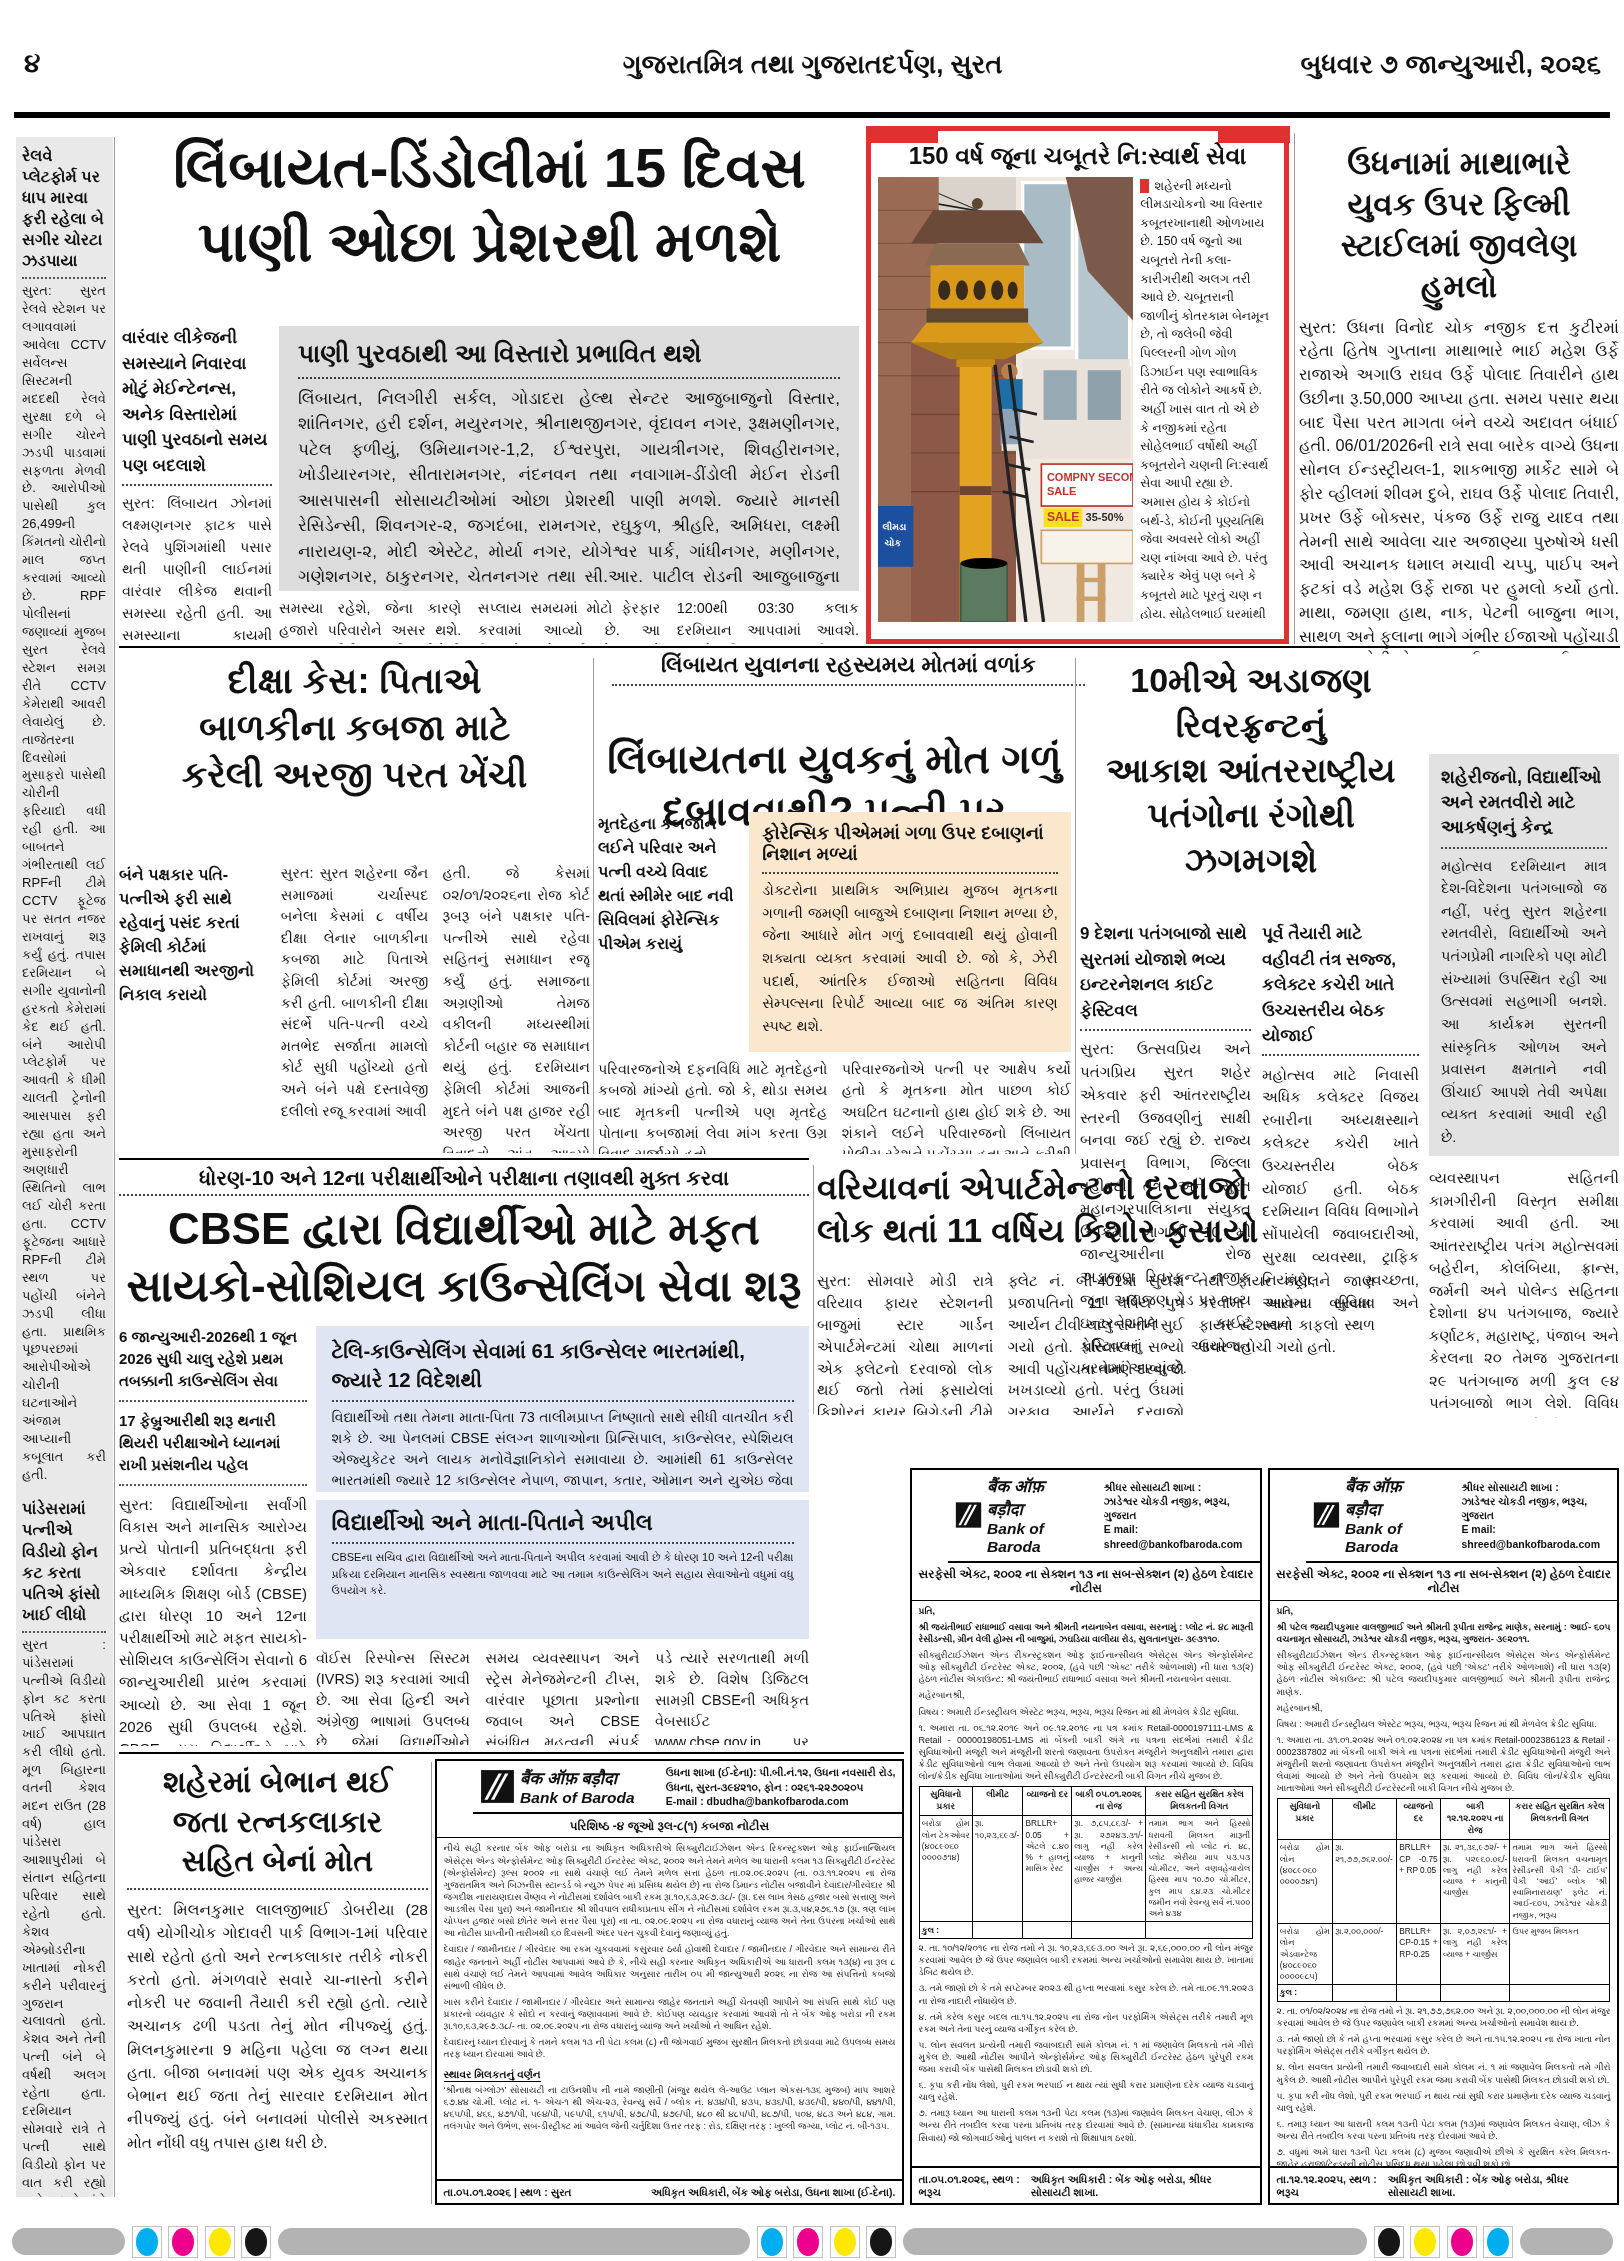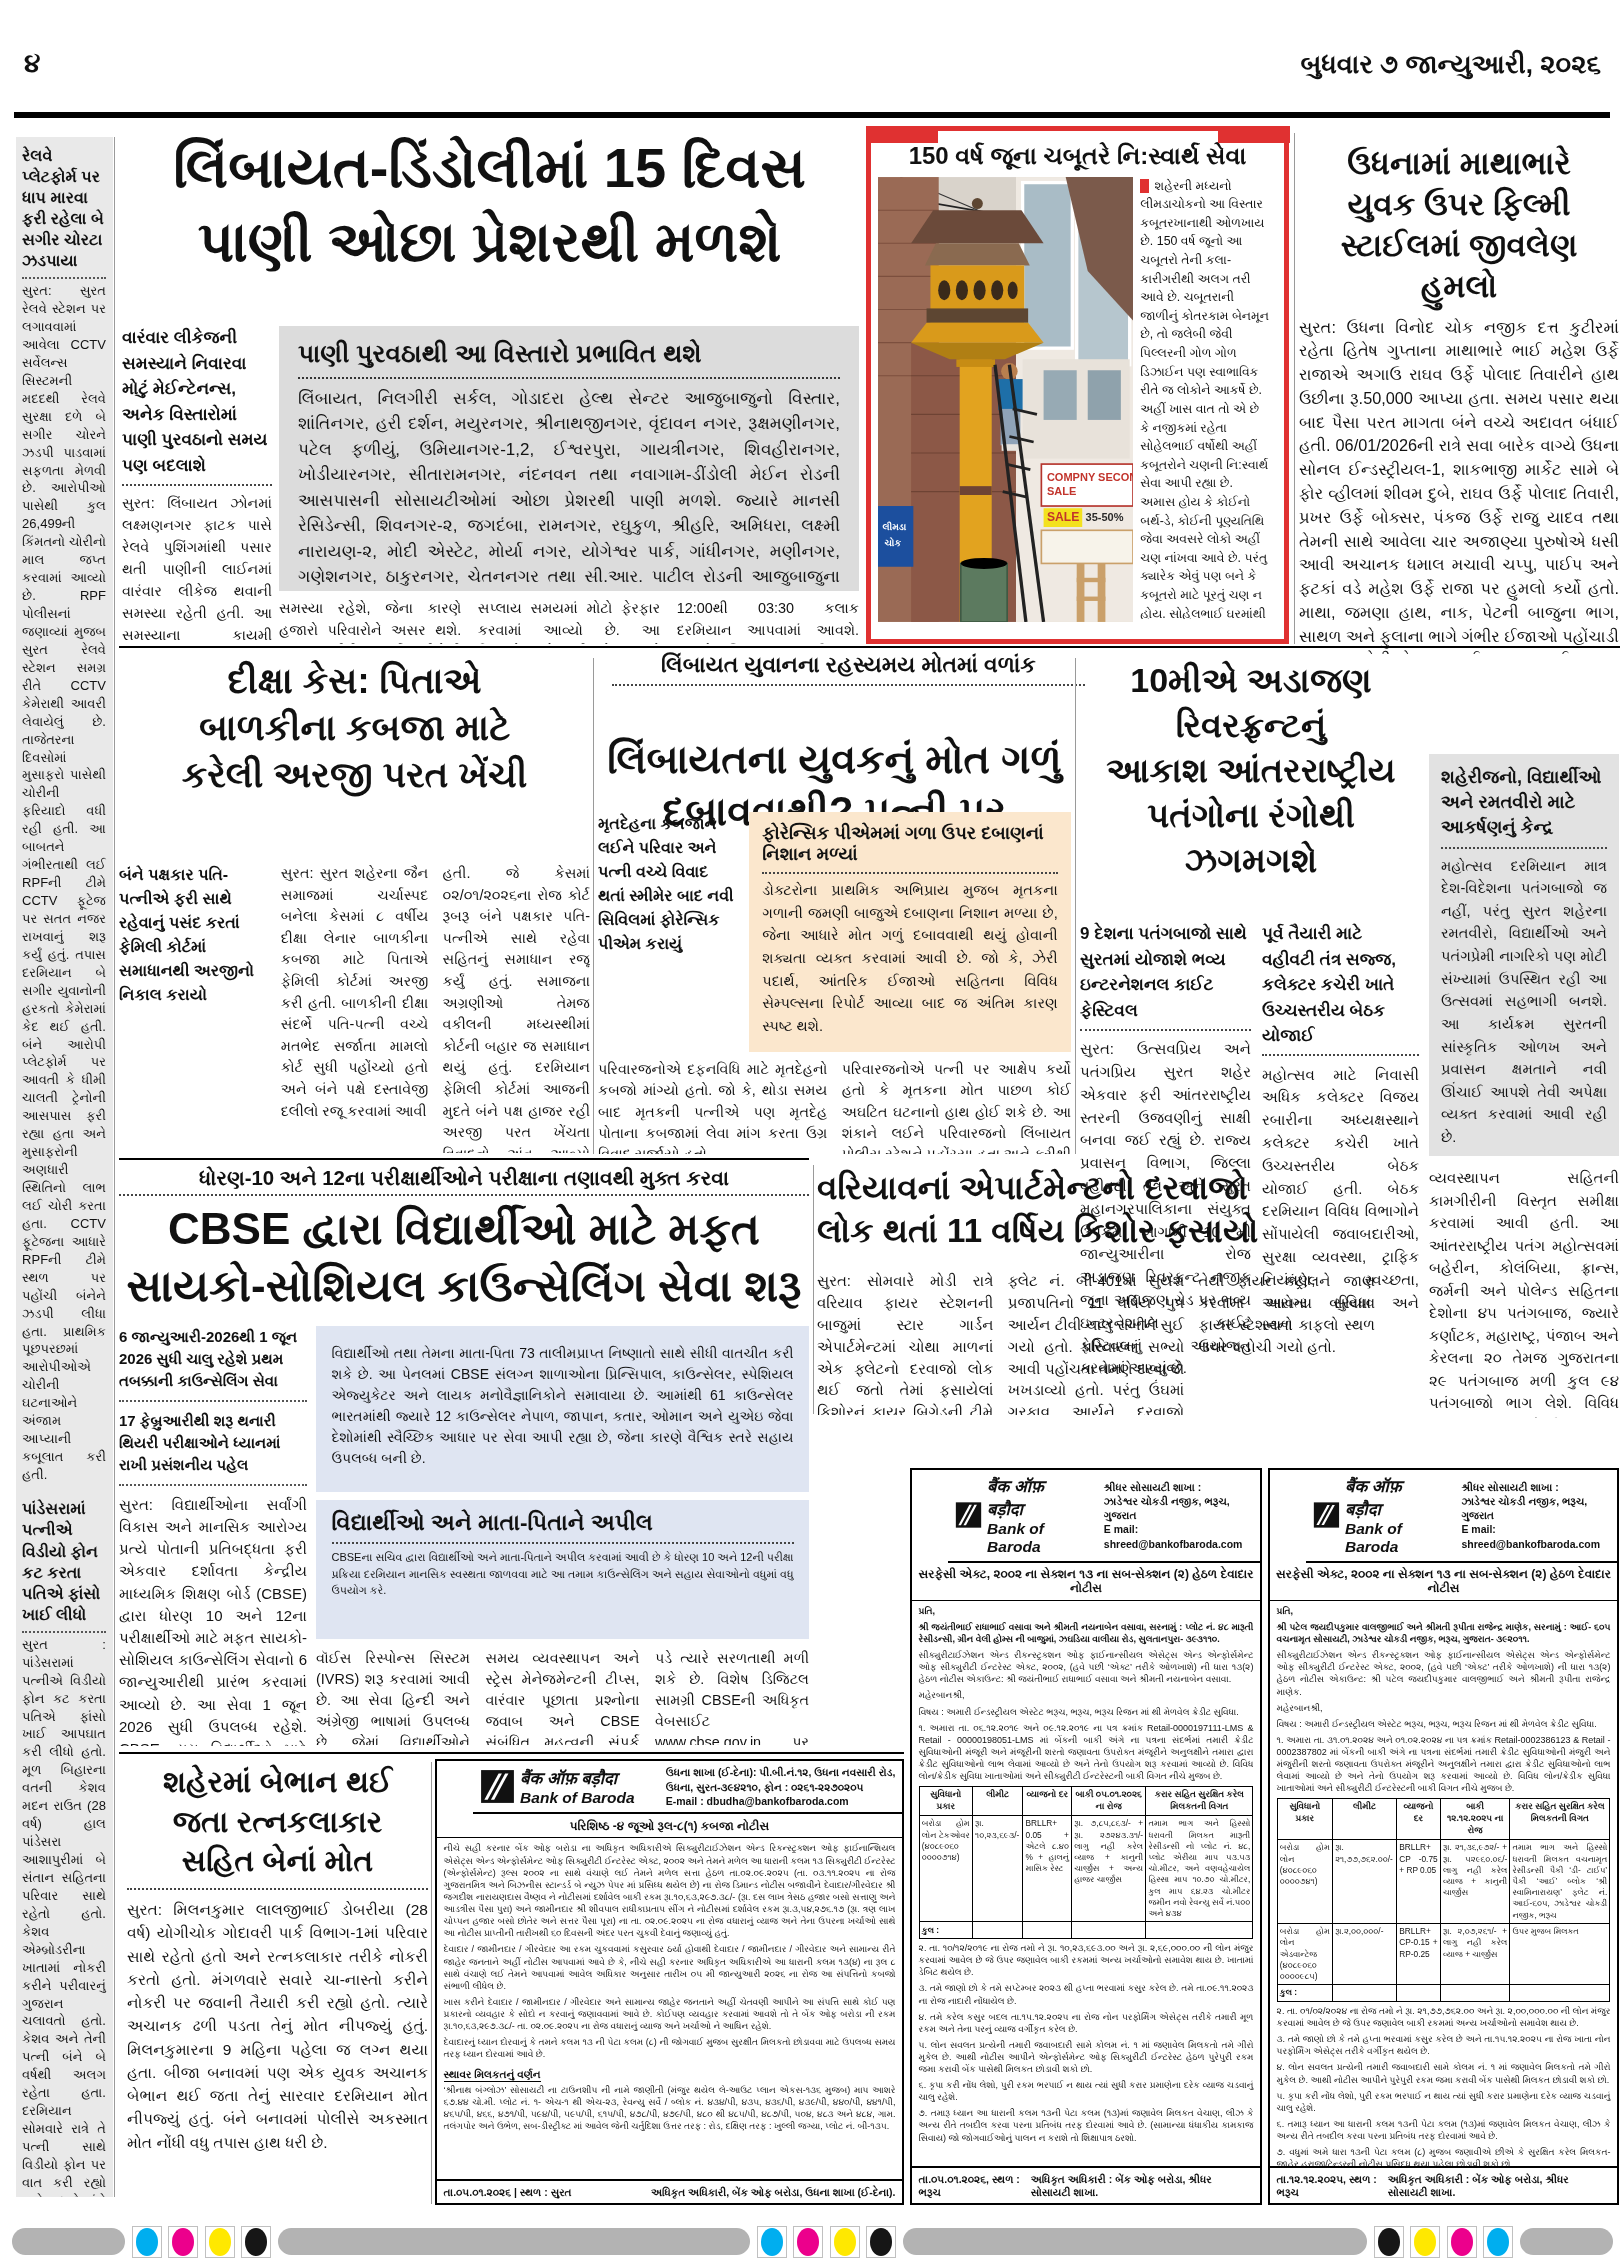--- a/index.html
+++ b/index.html
@@ -135,20 +135,21 @@
   .dotbox{width:28px;height:30px;background:#fff;border:1.1px solid #c0c0c0;
           display:flex;align-items:center;justify-content:center;}
   .dot{width:22px;height:28px;border-radius:50%;}
 </style>
 </head>
 <body>
 
 <div id="page">
 
   <div class="abs page-num b">૪</div>
+  <div class="abs masthead b">ગુજરાતમિત્ર તથા ગુજરાતદર્પણ, સુરત</div>
   <div class="abs dateline b">બુધવાર ૭ જાન્યુઆરી, ૨૦૨૬</div>
   <div class="abs hline top-rule"></div>
 
   <div class="abs rail clip">
     <div>
         <h3>રેલવે પ્લેટફોર્મ પર ધાપ મારવા ફરી રહેલા બે સગીર ચોરટા ઝડપાયા</h3>
         <p class="just">સુરત: સુરત રેલવે સ્ટેશન પર લગાવવામાં આવેલા CCTV સર્વેલન્સ સિસ્ટમની મદદથી રેલવે સુરક્ષા દળે બે સગીર ચોરને ઝડપી પાડવામાં સફળતા મેળવી છે. આરોપીઓ પાસેથી કુલ 26,499ની કિંમતનો ચોરીનો માલ જપ્ત કરવામાં આવ્યો છે. RPF પોલીસનાં જણાવ્યાં મુજબ સુરત રેલવે સ્ટેશન સમગ્ર રીતે CCTV કેમેરાથી આવરી લેવાયેલું છે. તાજેતરના દિવસોમાં મુસાફરો પાસેથી ચોરીની ફરિયાદો વધી રહી હતી. આ બાબતને ગંભીરતાથી લઈ RPFની ટીમે CCTV ફૂટેજ પર સતત નજર રાખવાનું શરૂ કર્યું હતું. તપાસ દરમિયાન બે સગીર યુવાનોની હરકતો કેમેરામાં કેદ થઈ હતી. બંને આરોપી પ્લેટફોર્મ પર આવતી કે ધીમી ચાલતી ટ્રેનોની આસપાસ ફરી રહ્યા હતા અને મુસાફરોની અણધારી સ્થિતિનો લાભ લઈ ચોરી કરતા હતા. CCTV ફૂટેજના આધારે RPFની ટીમે સ્થળ પર પહોંચી બંનેને ઝડપી લીધા હતા. પ્રાથમિક પૂછપરછમાં આરોપીઓએ ચોરીની ઘટનાઓને અંજામ આપ્યાની કબૂલાત કરી હતી.</p>
       </div>
     <div>
         <h3>પાંડેસરામાં પત્નીએ વિડીયો ફોન કટ કરતા પતિએ ફાંસો ખાઈ લીધો</h3>
@@ -323,20 +324,21 @@
 
   <div class="abs cbse-kicker b">ધોરણ-10 અને 12ના પરીક્ષાર્થીઓને પરીક્ષાના તણાવથી મુક્ત કરવા</div>
   <div class="abs cbse-h b pre">CBSE દ્વારા વિદ્યાર્થીઓ માટે મફત
 સાયકો-સોશિયલ કાઉન્સેલિંગ સેવા શરૂ</div>
   <div class="abs cbse-side clip">
     <div class="blk b"><span class="lead">6 જાન્યુઆરી</span><span>-2026થી 1 જૂન 2026 સુધી ચાલુ રહેશે પ્રથમ તબક્કાની કાઉન્સેલિંગ સેવા</span></div>
     <div class="blk b"><span class="lead">17 ફેબ્રુઆરીથી</span><span> શરૂ થનારી થિયરી પરીક્ષાઓને ધ્યાનમાં રાખી પ્રસંશનીય પહેલ</span></div>
     <p class="just" style="margin:0">સુરત: વિદ્યાર્થીઓના સર્વાંગી વિકાસ અને માનસિક આરોગ્ય પ્રત્યે પોતાની પ્રતિબદ્ધતા ફરી એકવાર દર્શાવતા કેન્દ્રીય માધ્યમિક શિક્ષણ બોર્ડ (CBSE) દ્વારા ધોરણ 10 અને 12ના પરીક્ષાર્થીઓ માટે મફત સાયકો-સોશિયલ કાઉન્સેલિંગ સેવાનો 6 જાન્યુઆરીથી પ્રારંભ કરવામાં આવ્યો છે. આ સેવા 1 જૂન 2026 સુધી ઉપલબ્ધ રહેશે. CBSE દ્વારા વિદ્યાર્થીઓ માટે 1800-11-8004 નંબર પર 24 કલાક ઉપલબ્ધ ટોલ-ફ્રી ઇન્ટરએક્ટિવ</p>
   </div>
   <div class="abs cbse-box1 clip">
+    <h4>ટેલિ-કાઉન્સેલિંગ સેવામાં 61 કાઉન્સેલર ભારતમાંથી, જ્યારે 12 વિદેશથી</h4>
     <p class="just">વિદ્યાર્થીઓ તથા તેમના માતા-પિતા 73 તાલીમપ્રાપ્ત નિષ્ણાતો સાથે સીધી વાતચીત કરી શકે છે. આ પેનલમાં CBSE સંલગ્ન શાળાઓના પ્રિન્સિપાલ, કાઉન્સેલર, સ્પેશિયલ એજ્યુકેટર અને લાયક મનોવૈજ્ઞાનિકોને સમાવાયા છે. આમાંથી 61 કાઉન્સેલર ભારતમાંથી જ્યારે 12 કાઉન્સેલર નેપાળ, જાપાન, કતાર, ઓમાન અને યુએઇ જેવા દેશોમાંથી સ્વૈચ્છિક આધાર પર સેવા આપી રહ્યા છે, જેના કારણે વૈશ્વિક સ્તરે સહાય ઉપલબ્ધ બની છે.</p>
   </div>
   <div class="abs cbse-box2 clip">
     <h4>વિદ્યાર્થીઓ અને માતા-પિતાને અપીલ</h4>
     <p class="just">CBSEના સચિવ દ્વારા વિદ્યાર્થીઓ અને માતા-પિતાને અપીલ કરવામાં આવી છે કે ધોરણ 10 અને 12ની પરીક્ષા પ્રક્રિયા દરમિયાન માનસિક સ્વસ્થતા જાળવવા માટે આ તમામ કાઉન્સેલિંગ અને સહાય સેવાઓનો વધુમાં વધુ ઉપયોગ કરે.</p>
   </div>
   <div class="abs cbse-cols clip">
     <div class="just">વૉઈસ રિસ્પોન્સ સિસ્ટમ (IVRS) શરૂ કરવામાં આવી છે. આ સેવા હિન્દી અને અંગ્રેજી ભાષામાં ઉપલબ્ધ છે, જેમાં વિદ્યાર્થીઓને માર્ગદર્શન,</div>
     <div class="just">સમય વ્યવસ્થાપન અને સ્ટ્રેસ મેનેજમેન્ટની ટીપ્સ, વારંવાર પૂછાતા પ્રશ્નોના જવાબ અને CBSE સંબંધિત મહત્વની સંપર્ક માહિતી જેમની જરૂર</div>
     <div class="just">પડે ત્યારે સરળતાથી મળી શકે છે. વિશેષ ડિજિટલ સામગ્રી CBSEની અધિકૃત વેબસાઈટ www.cbse.gov.in પર ઉપલબ્ધ છે.</div>

